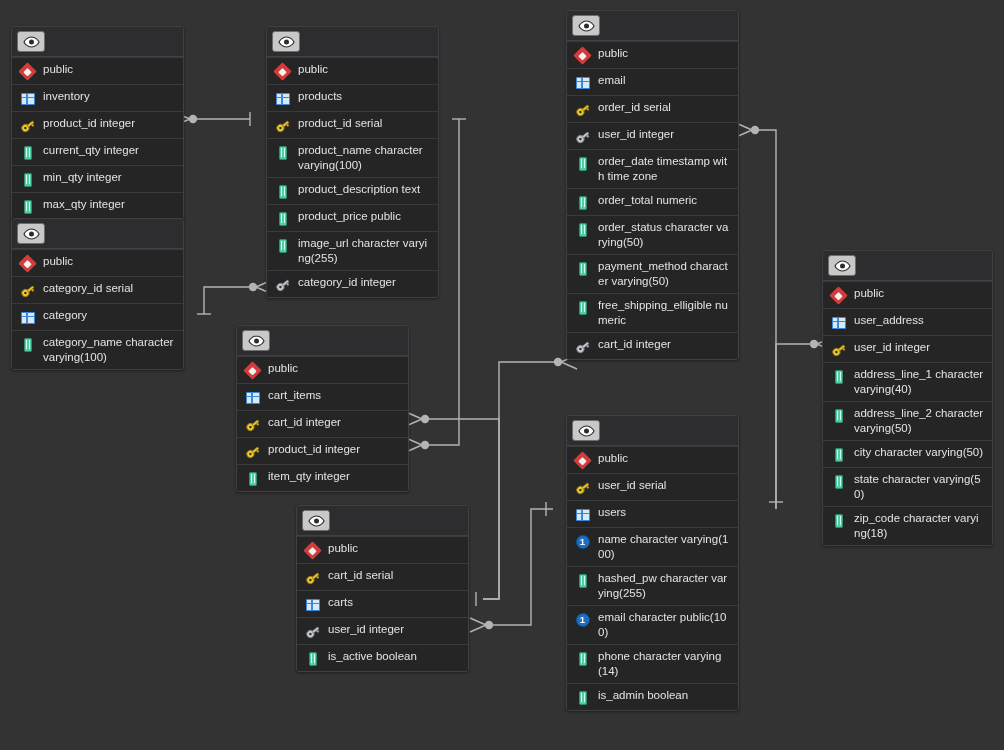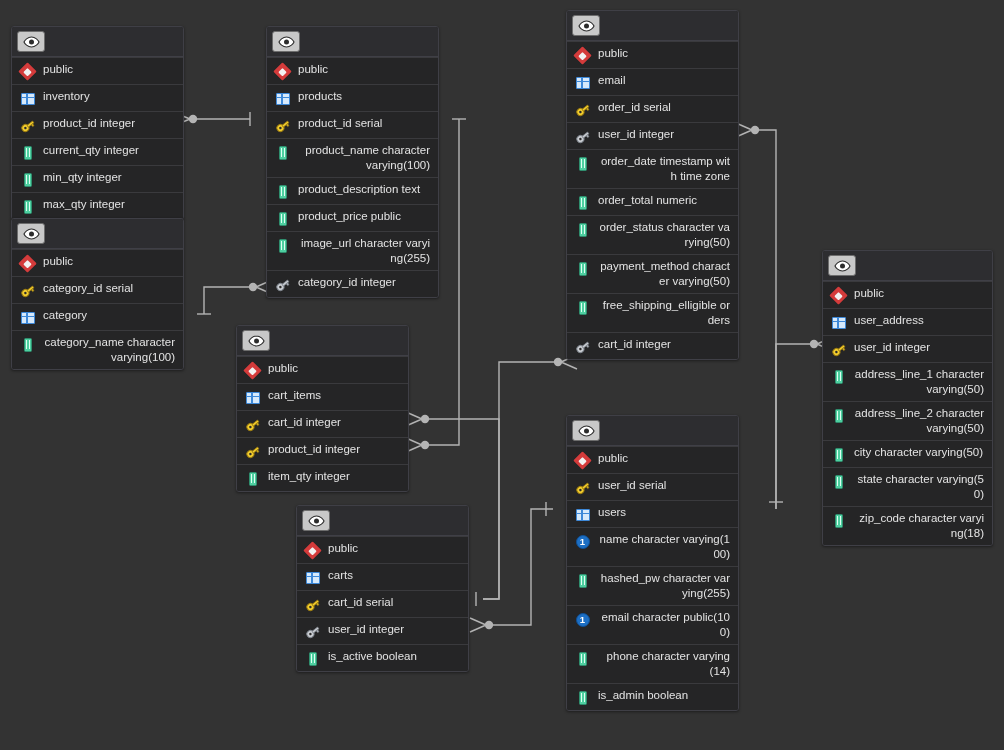--- a/index.html
+++ b/index.html
@@ -19,21 +19,20 @@
     width: 1004px; height: 750px;
     pointer-events: none;
   }
   .table-node {
     position: absolute;
     background: #252526;
     border: 1px solid #3f3f46;
     border-radius: 3px;
     overflow: hidden;
     box-shadow: 0 1px 3px rgba(0,0,0,.45);
-    text-align: right;
   }
   .node-header {
     height: 30px;
     background: #2d2d30;
     display: flex;
     align-items: center;
     padding: 0 5px;
     border-bottom: 1px solid #3f3f46;
   }
   .eye-btn {
@@ -406,37 +405,37 @@
       </div>
       <div class="row">
         <span class="ic">
           <span class="ic-schema">
             <i></i>
           </span>
         </span>
         <span class="lbl">public</span>
       </div>
       <div class="row">
+        <span class="ic ic-key">
+          <svg width="16" height="16" viewBox="0 0 16 16">
+            <g transform="rotate(-38 8 8)">
+              <circle cx="4.7" cy="8" r="3.5" fill="#f2cd2e" stroke="#9c7c10" stroke-width="1"></circle>
+              <circle cx="4.7" cy="8" r="1.25" fill="#2b2b2b"></circle>
+              <rect x="7.6" y="6.9" width="7.0" height="2.2" fill="#f2cd2e" stroke="#9c7c10" stroke-width=".8"></rect>
+              <rect x="11.4" y="9.0" width="1.5" height="2.3" fill="#f2cd2e" stroke="#9c7c10" stroke-width=".8"></rect>
+            </g>
+          </svg>
+        </span>
+        <span class="lbl">cart_id serial</span>
+      </div>
+      <div class="row">
         <span class="ic">
           <span class="ic-table"></span>
         </span>
         <span class="lbl">carts</span>
-      </div>
-      <div class="row">
-        <span class="ic ic-key">
-          <svg width="16" height="16" viewBox="0 0 16 16">
-            <g transform="rotate(-38 8 8)">
-              <circle cx="4.7" cy="8" r="3.5" fill="#f2cd2e" stroke="#9c7c10" stroke-width="1"></circle>
-              <circle cx="4.7" cy="8" r="1.25" fill="#2b2b2b"></circle>
-              <rect x="7.6" y="6.9" width="7.0" height="2.2" fill="#f2cd2e" stroke="#9c7c10" stroke-width=".8"></rect>
-              <rect x="11.4" y="9.0" width="1.5" height="2.3" fill="#f2cd2e" stroke="#9c7c10" stroke-width=".8"></rect>
-            </g>
-          </svg>
-        </span>
-        <span class="lbl">cart_id serial</span>
       </div>
       <div class="row">
         <span class="ic ic-key">
           <svg width="16" height="16" viewBox="0 0 16 16">
             <g transform="rotate(-38 8 8)">
               <circle cx="4.7" cy="8" r="3.5" fill="#c9ccd1" stroke="#7e848c" stroke-width="1"></circle>
               <circle cx="4.7" cy="8" r="1.25" fill="#2b2b2b"></circle>
               <rect x="7.6" y="6.9" width="7.0" height="2.2" fill="#c9ccd1" stroke="#7e848c" stroke-width=".8"></rect>
               <rect x="11.4" y="9.0" width="1.5" height="2.3" fill="#c9ccd1" stroke="#7e848c" stroke-width=".8"></rect>
             </g>
@@ -521,21 +520,21 @@
       <div class="row">
         <span class="ic">
           <span class="ic-col"></span>
         </span>
         <span class="lbl">payment_method character varying(50)</span>
       </div>
       <div class="row">
         <span class="ic">
           <span class="ic-col"></span>
         </span>
-        <span class="lbl">free_shipping_elligible orders</span>
+        <span class="lbl">free_shipping_elligible numeric</span>
       </div>
       <div class="row">
         <span class="ic ic-key">
           <svg width="16" height="16" viewBox="0 0 16 16">
             <g transform="rotate(-38 8 8)">
               <circle cx="4.7" cy="8" r="3.5" fill="#c9ccd1" stroke="#7e848c" stroke-width="1"></circle>
               <circle cx="4.7" cy="8" r="1.25" fill="#2b2b2b"></circle>
               <rect x="7.6" y="6.9" width="7.0" height="2.2" fill="#c9ccd1" stroke="#7e848c" stroke-width=".8"></rect>
               <rect x="11.4" y="9.0" width="1.5" height="2.3" fill="#c9ccd1" stroke="#7e848c" stroke-width=".8"></rect>
             </g>
@@ -644,21 +643,21 @@
               <rect x="11.4" y="9.0" width="1.5" height="2.3" fill="#f2cd2e" stroke="#9c7c10" stroke-width=".8"></rect>
             </g>
           </svg>
         </span>
         <span class="lbl">user_id integer</span>
       </div>
       <div class="row">
         <span class="ic">
           <span class="ic-col"></span>
         </span>
-        <span class="lbl">address_line_1 character varying(50)</span>
+        <span class="lbl">address_line_1 character varying(40)</span>
       </div>
       <div class="row">
         <span class="ic">
           <span class="ic-col"></span>
         </span>
         <span class="lbl">address_line_2 character varying(50)</span>
       </div>
       <div class="row">
         <span class="ic">
           <span class="ic-col"></span>

